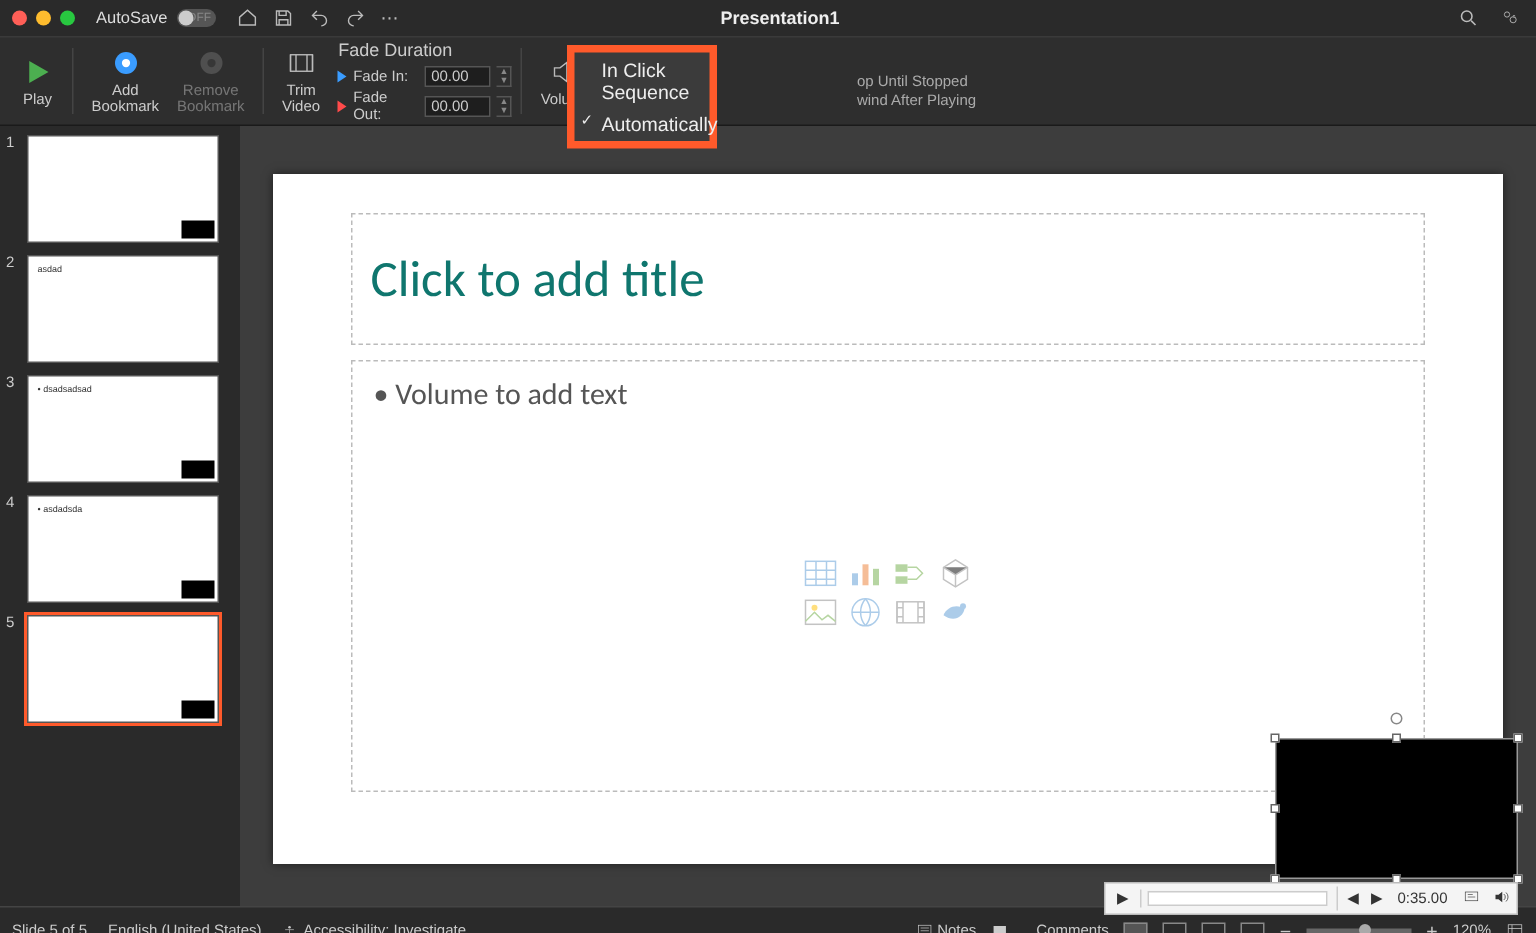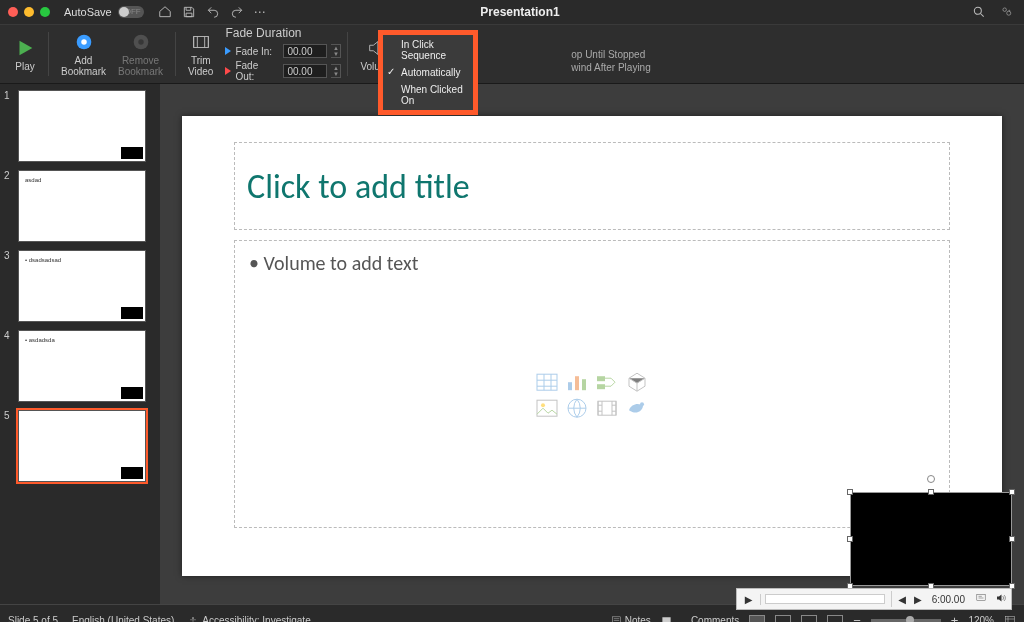--- a/index.html
+++ b/index.html
@@ -34,21 +34,21 @@
   .tri-out { border-left: 6px solid #ff4a4a; }
   .spin { width: 44px; height: 14px; background: #1e1e1e; border: 1px solid #555; color: #ccc; font-size: 10px; padding: 0 3px; display: flex; align-items: center; }
   .spin-btns { width:10px; height:14px; border:1px solid #555; border-left:none; display:flex; flex-direction:column;}
   .spin-btns div{flex:1; font-size:6px; line-height:6px; text-align:center; color:#888;}
   .chk-col { display: flex; flex-direction: column; gap: 2px; font-size: 10px; color:#aaa; }
   .chk-row { display: flex; align-items: flex-end; gap: 4px; }
   .chkbx { width: 10px; height: 10px; border: 1px solid #666; background:#222;}
 
   
   .dropdown-popup { position: absolute; top: 30px; left: 378px; width: 100px; background: #3b3b3b; border: 5px solid #ff5a2b; z-index: 50; padding: 1px 0; }
-  .dd-item { font-size: 10px; color: #eee; padding: 3px 8px 3px 18px; position: relative; }
+  .dd-item { font-size: 13px; color: #eee; padding: 3px 8px 3px 18px; position: relative; }
   .dd-item.checked::before { content: "✓"; position: absolute; left: 4px; top: 2px; font-size: 10px; }
 
   
   .workspace { display: flex; height: calc(100% - 24px - 60px - 18px); }
   .thumb-panel { width: 160px; background: #2a2a2a; overflow-y: auto; padding: 6px 4px; }
   .thumb-wrap { display: flex; gap: 4px; margin-bottom: 8px; }
   .thumb-num { font-size: 10px; color: #ccc; width: 10px; }
   .thumb { width: 128px; height: 72px; background: #fff; border: 1px solid #555; position: relative; }
   .thumb.selected { outline: 2px solid #ff5a2b; }
   .thumb .mini-black { position: absolute; right: 2px; bottom: 2px; width: 22px; height: 12px; background: #000; }
@@ -219,21 +219,20 @@
       </div>
     <div class="chk-row">
         <span>wind After Playing</span>
       </div>
   </div>
 </div>
 
 <div class="dropdown-popup">
   <div class="dd-item">In Click Sequence</div>
   <div class="dd-item checked">Automatically</div>
-  <div class="dd-item">When Clicked On</div>
 </div>
 
 <div class="workspace">
   <div class="thumb-panel">
     <div class="thumb-wrap">
         <div class="thumb-num">1</div>
         <div class="thumb">
           <div class="mini-black"></div>
         </div>
       </div>
@@ -323,21 +322,21 @@
             <div class="h bm"></div>
             <div class="h br"></div>
         </div>
 
         <div class="media-strip">
           <div class="mplay">▶</div>
           <div class="track"></div>
           <div class="sep2"></div>
           <div class="skip">◀</div>
           <div class="skip">▶</div>
-          <div class="time">6:00.00</div>
+          <div class="time">0:35.00</div>
           <div class="skip">
             <svg width="12" height="10" viewBox="0 0 24 24">
                 <rect x="2" y="4" width="20" height="14" stroke="#333" fill="none"></rect>
                 <path d="M6 8h8M6 12h12" stroke="#333"></path>
               </svg>
           </div>
           <div class="skip">
             <svg width="12" height="12" viewBox="0 0 24 24">
                 <path d="M4 9h4l5-4v14l-5-4H4z" fill="#333"></path>
                 <path d="M15 8a5 5 0 0 1 0 8M18 6a8 8 0 0 1 0 12" stroke="#333" fill="none"></path>

